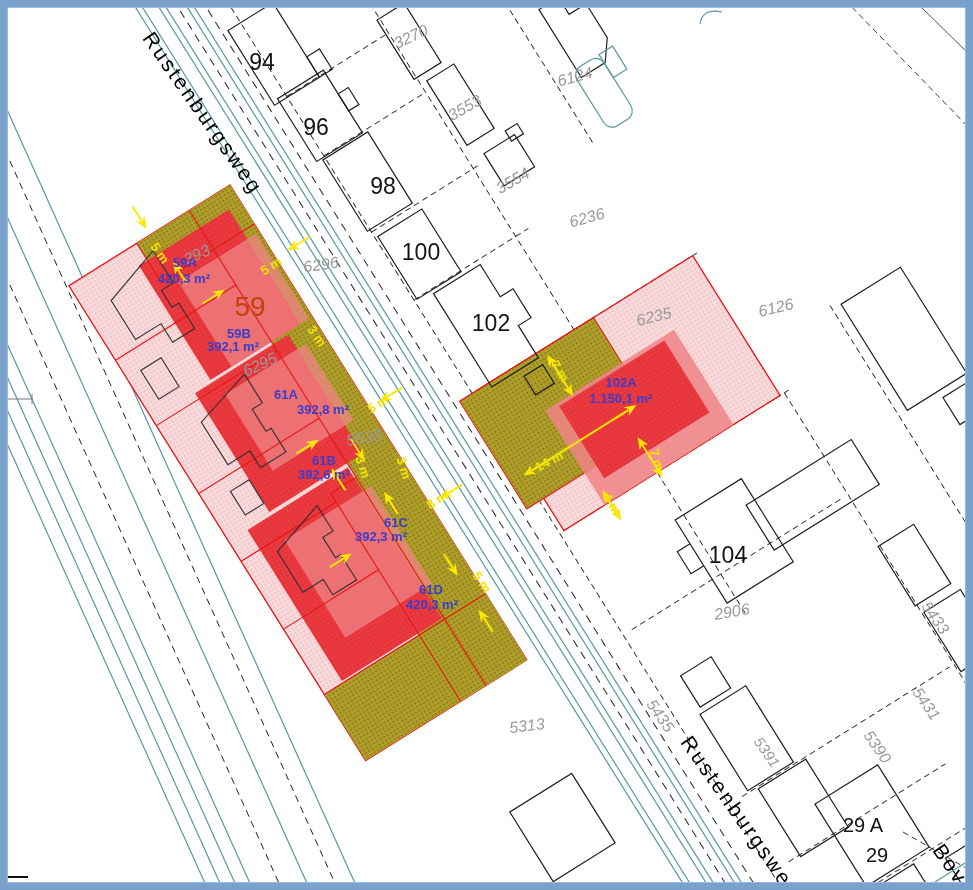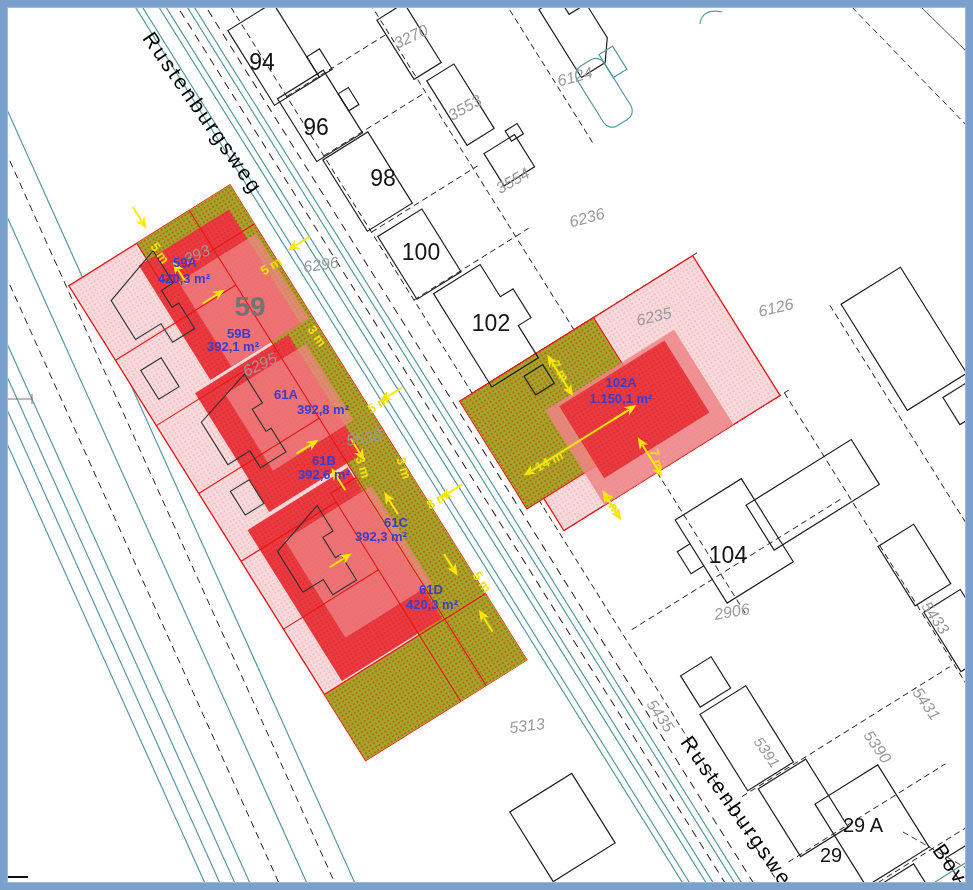--- a/index.html
+++ b/index.html
@@ -6,21 +6,21 @@
   #stage{position:relative;width:973px;height:890px;overflow:hidden;background:#fff;}
   #frame{position:absolute;inset:0;border:7px solid #7aa0cc;box-shadow:inset 0 0 0 1px #9db9dd;pointer-events:none;z-index:30;}
   #map{position:absolute;left:0;top:0;}
   #labels{position:absolute;inset:0;z-index:20;}
   .lbl{position:absolute;white-space:nowrap;line-height:1;}
   .parcel{color:#9a9a9a;font-style:italic;font-size:16px;}
   .parcel-sm{color:#9a9a9a;font-style:italic;font-size:15px;}
   .house{color:#141414;font-size:23px;}
   .house-sm{color:#141414;font-size:20px;}
   .blue{color:#3c3ccc;font-size:13px;font-weight:bold;text-align:center;}
-  .plotbig{color:#737373;font-size:28px;font-weight:bold;}
+  .plotbig{color:#c2410c;font-size:28px;}
   .dim{color:#f2e400;font-size:13px;font-weight:bold;}
   .street{color:#000;font-size:21px;letter-spacing:2.5px;}
   .cut{color:#141414;font-size:19px;}
 </style>
 </head>
 <body>
 
 <div id="stage">
   <svg id="map" width="973" height="890" viewBox="0 0 973 890">
     <defs>
@@ -243,26 +243,26 @@
       <line x1="903" y1="832" x2="973" y2="872" stroke="#222" stroke-width="0.9" stroke-dasharray="6,4"></line>
     </g>
   </svg>
 
   <div id="labels">
       <div class="lbl street" style="left: 148px; top: 34px; transform: translate(0px, -50%) rotate(55deg); transform-origin: left center;">Rustenburgsweg</div>
       <div class="lbl street" style="left: 686px; top: 738px; transform: translate(0px, -50%) rotate(55deg); transform-origin: left center;">Rustenburgsweg</div>
       <div class="lbl street" style="left: 938px; top: 846px; transform: translate(0px, -50%) rotate(55deg); transform-origin: left center;">Bovenweg</div>
       <div class="lbl house" style="left: 262px; top: 62px; transform: translate(-50%, -50%) rotate(0deg); transform-origin: center center;">94</div>
       <div class="lbl house" style="left: 316px; top: 127px; transform: translate(-50%, -50%) rotate(0deg); transform-origin: center center;">96</div>
-      <div class="lbl house" style="left: 383px; top: 178px; transform: translate(-50%, -50%) rotate(0deg); transform-origin: center center;">98</div>
+      <div class="lbl house" style="left: 383px; top: 186px; transform: translate(-50%, -50%) rotate(0deg); transform-origin: center center;">98</div>
       <div class="lbl house" style="left: 421px; top: 252px; transform: translate(-50%, -50%) rotate(0deg); transform-origin: center center; text-align: right;">100</div>
       <div class="lbl house" style="left: 491px; top: 323px; transform: translate(-50%, -50%) rotate(0deg); transform-origin: center center;">102</div>
       <div class="lbl house" style="left: 728px; top: 540px; transform: translate(-50%, -50%) rotate(0deg); transform-origin: center center; margin-top: 15px;">104</div>
       <div class="lbl house-sm" style="left: 863px; top: 825px; transform: translate(-50%, -50%) rotate(0deg); transform-origin: center center; text-align: right;">29 A</div>
-      <div class="lbl house-sm" style="left: 831px; top: 855px; transform: translate(-50%, -50%) rotate(0deg); transform-origin: center center;">29</div>
+      <div class="lbl house-sm" style="left: 877px; top: 855px; transform: translate(-50%, -50%) rotate(0deg); transform-origin: center center;">29</div>
       <div class="lbl cut" style="left: 585px; top: -3px; transform: translate(-50%, -50%) rotate(0deg); transform-origin: center center;">16b</div>
       <div class="lbl parcel" style="left: 197px; top: 255px; transform: translate(-50%, -50%) rotate(-25deg); transform-origin: center center;">393</div>
       <div class="lbl parcel" style="left: 321px; top: 265px; transform: translate(-50%, -50%) rotate(-8deg); transform-origin: center center;">6296</div>
       <div class="lbl parcel" style="left: 260px; top: 365px; transform: translate(-50%, -50%) rotate(-25deg); transform-origin: center center;">6295</div>
       <div class="lbl parcel" style="left: 364px; top: 438px; transform: translate(-50%, -50%) rotate(-10deg); transform-origin: center center;">5538</div>
       <div class="lbl parcel" style="left: 654px; top: 317px; transform: translate(-50%, -50%) rotate(-13deg); transform-origin: center center;">6235</div>
       <div class="lbl parcel" style="left: 776px; top: 308px; transform: translate(-50%, -50%) rotate(-13deg); transform-origin: center center;">6126</div>
       <div class="lbl parcel" style="left: 575px; top: 77px; transform: translate(-50%, -50%) rotate(-15deg); transform-origin: center center;">6124</div>
       <div class="lbl parcel" style="left: 411px; top: 37px; transform: translate(-50%, -50%) rotate(-25deg); transform-origin: center center;">3270</div>
       <div class="lbl parcel" style="left: 465px; top: 108px; transform: translate(-50%, -50%) rotate(-30deg); transform-origin: center center;">3553</div>

